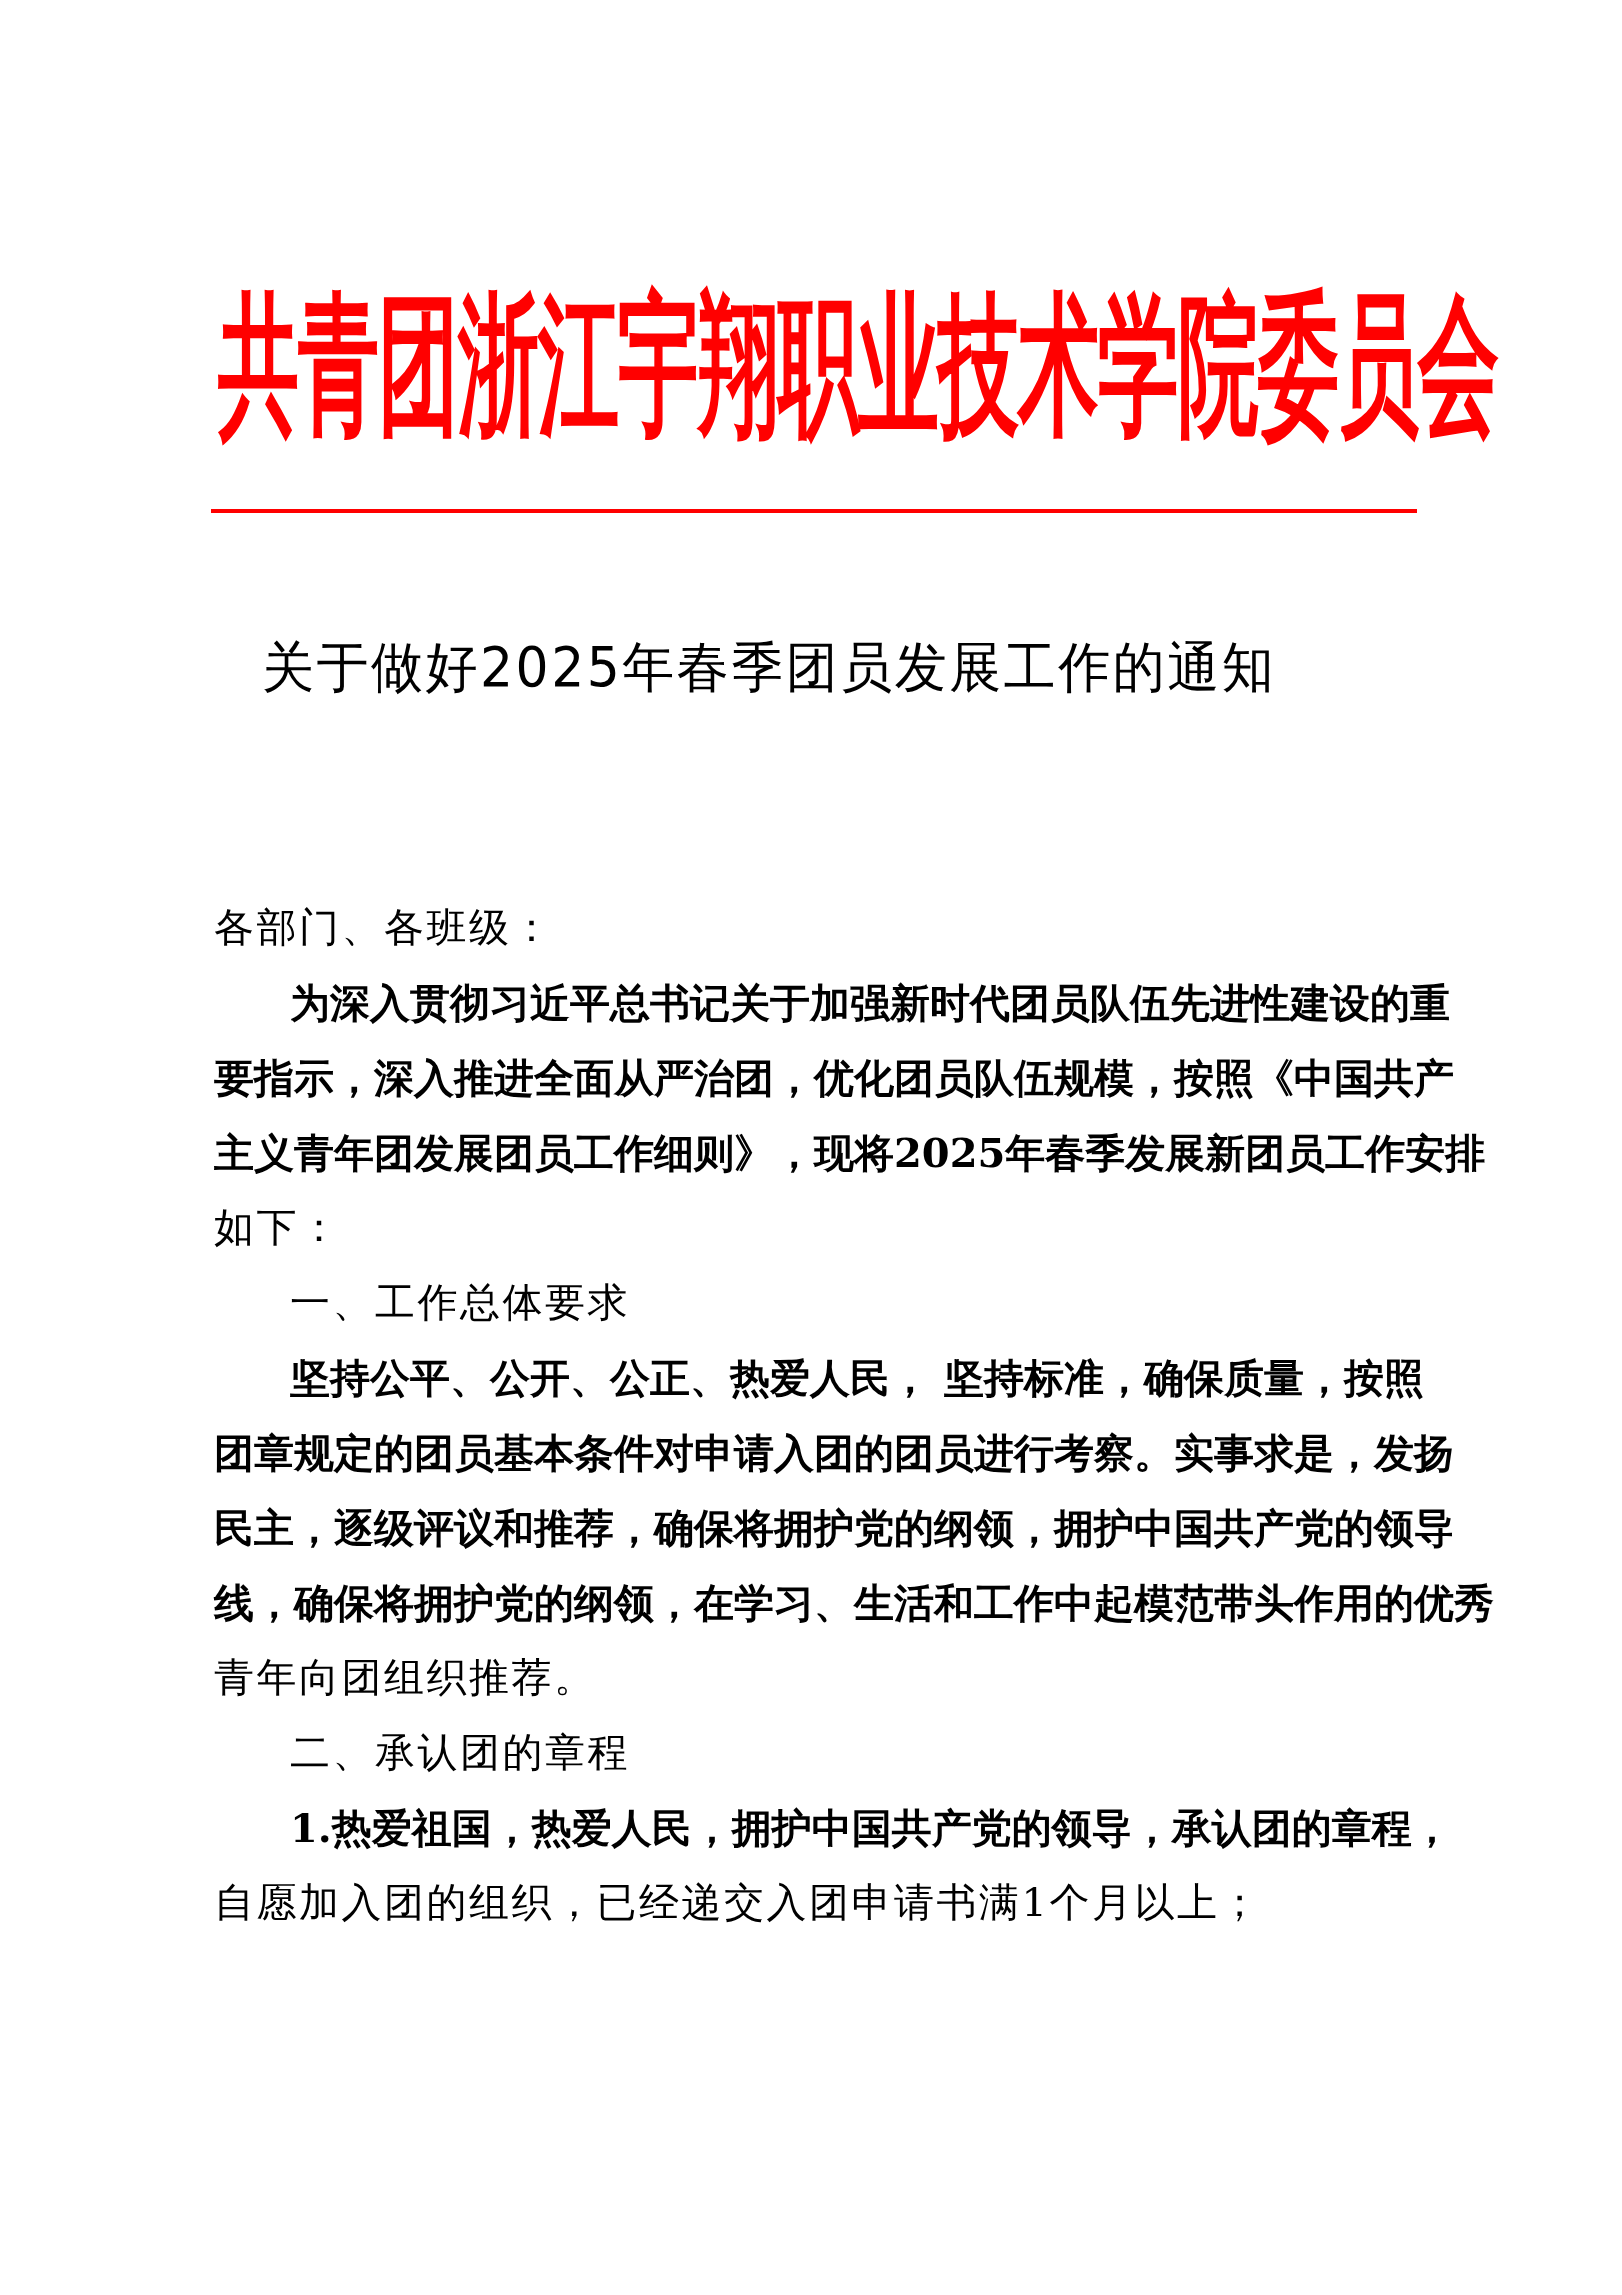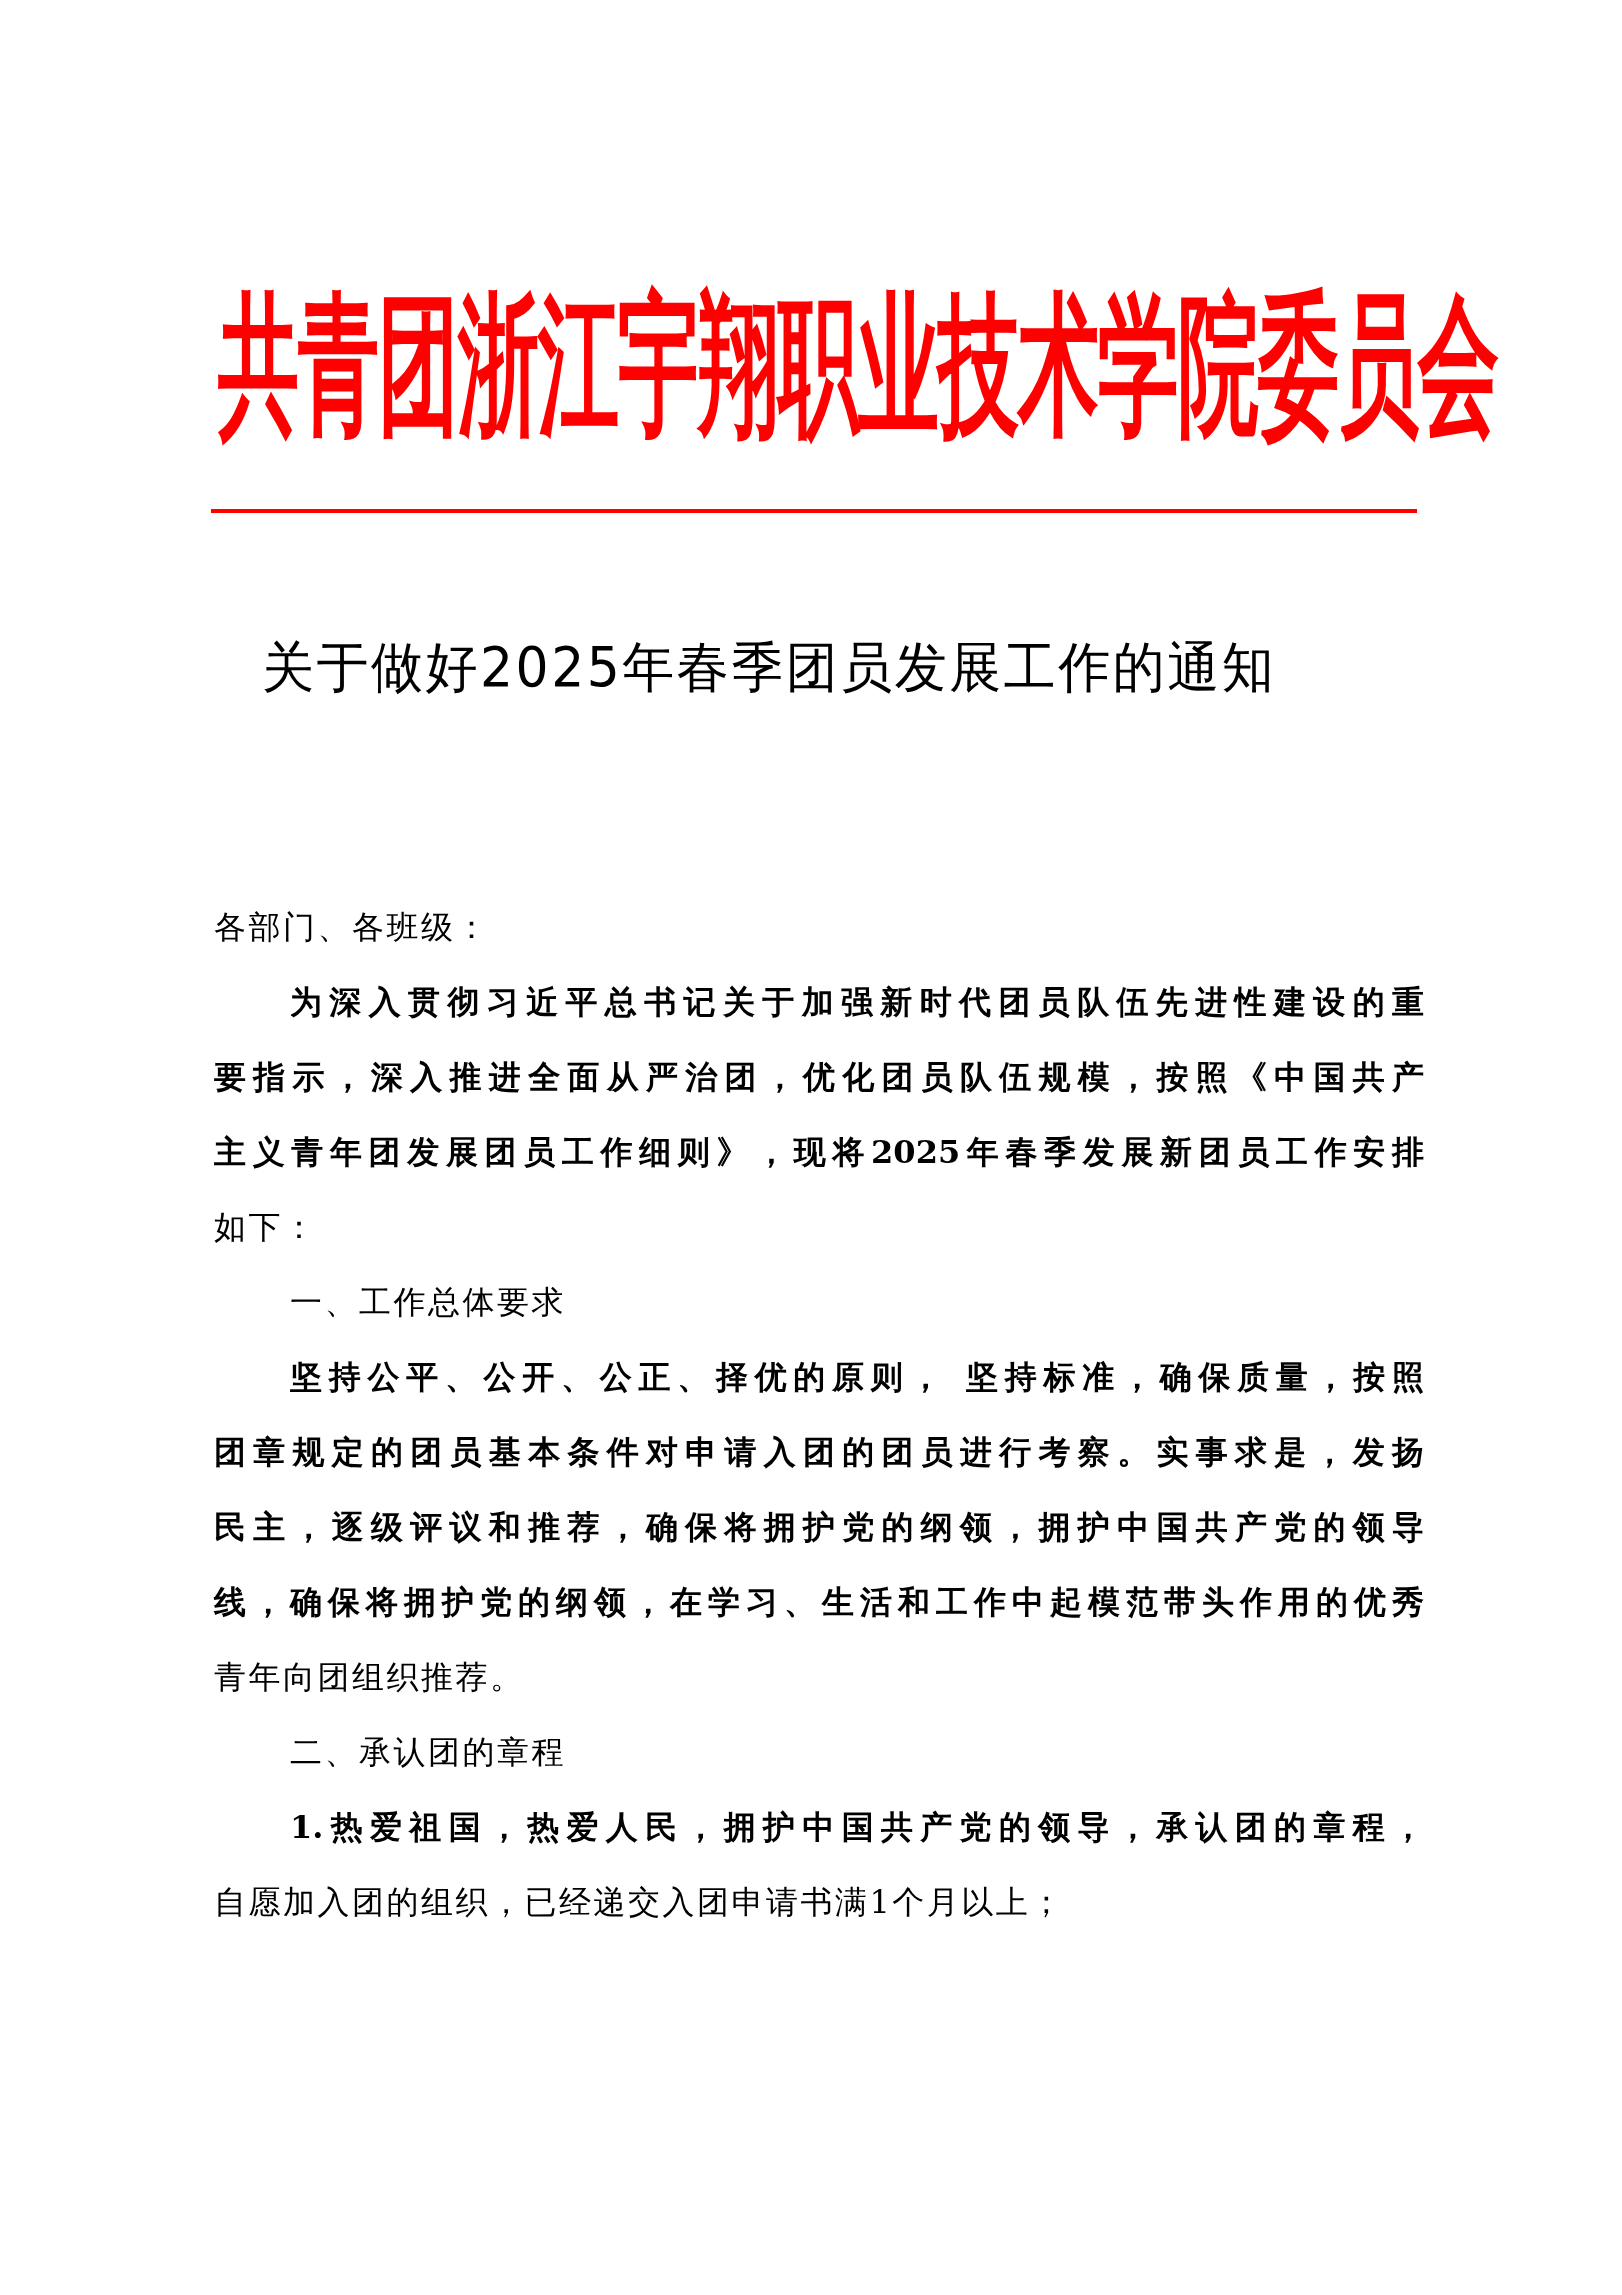--- a/index.html
+++ b/index.html
@@ -67,21 +67,21 @@
     }
     .body-text {
       position: absolute;
       left: 214px;
       top: 895px;
       width: 1210px;
     }
     .line {
       height: 75px;
       line-height: 65px;
-      font-size: 32px;
+      font-size: 40px;
       white-space: nowrap;
       letter-spacing: 2.5px;
     }
     .line.justify {
       text-align: justify;
       text-align-last: justify;
       letter-spacing: 0;
       font-weight: bold;
     }
     .line.indent {
@@ -118,21 +118,21 @@
 
   <div class="body-text">
     <div class="line">各部门、各班级：</div>
 
     <div class="line justify indent">为深入贯彻习近平总书记关于加强新时代团员队伍先进性建设的重</div>
     <div class="line justify">要指示，深入推进全面从严治团，优化团员队伍规模，按照《中国共产</div>
     <div class="line justify">主义青年团发展团员工作细则》，现将2025年春季发展新团员工作安排</div>
     <div class="line">如下：</div>
 
     <div class="line indent">一、工作总体要求</div>
-    <div class="line justify indent">坚持公平、公开、公正、择优的原则， 坚持标准，确保质量，按照</div>
+    <div class="line justify indent">坚持公平、公开、公正、热爱人民， 坚持标准，确保质量，按照</div>
     <div class="line justify">团章规定的团员基本条件对申请入团的团员进行考察。实事求是，发扬</div>
     <div class="line justify">民主，逐级评议和推荐，确保将拥护党的纲领，拥护中国共产党的领导</div>
     <div class="line justify">线，确保将拥护党的纲领，在学习、生活和工作中起模范带头作用的优秀</div>
     <div class="line">青年向团组织推荐。</div>
 
     <div class="line indent">二、承认团的章程</div>
     <div class="line justify indent">1.热爱祖国，热爱人民，拥护中国共产党的领导，承认团的章程，</div>
     <div class="line">自愿加入团的组织，已经递交入团申请书满1个月以上；</div>
   </div>
 

